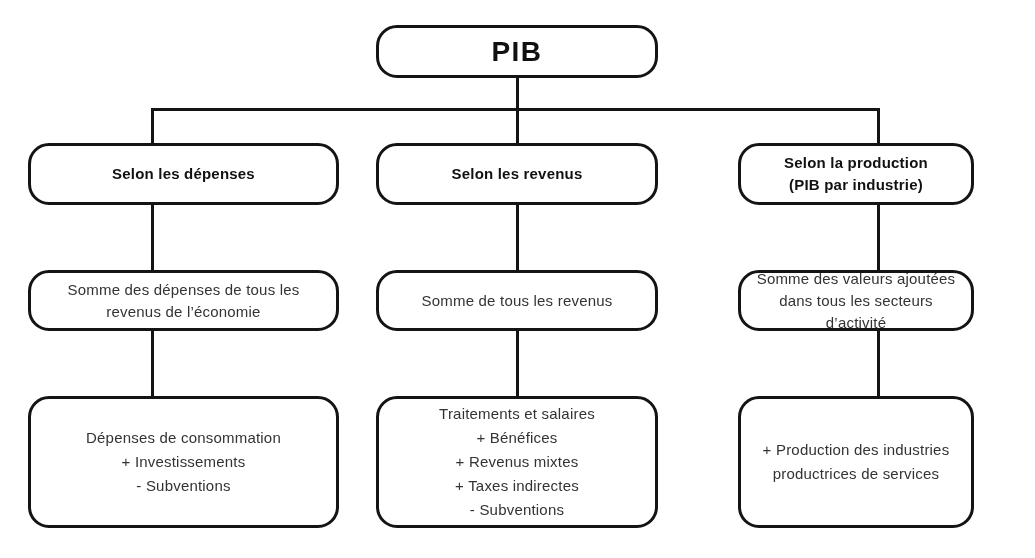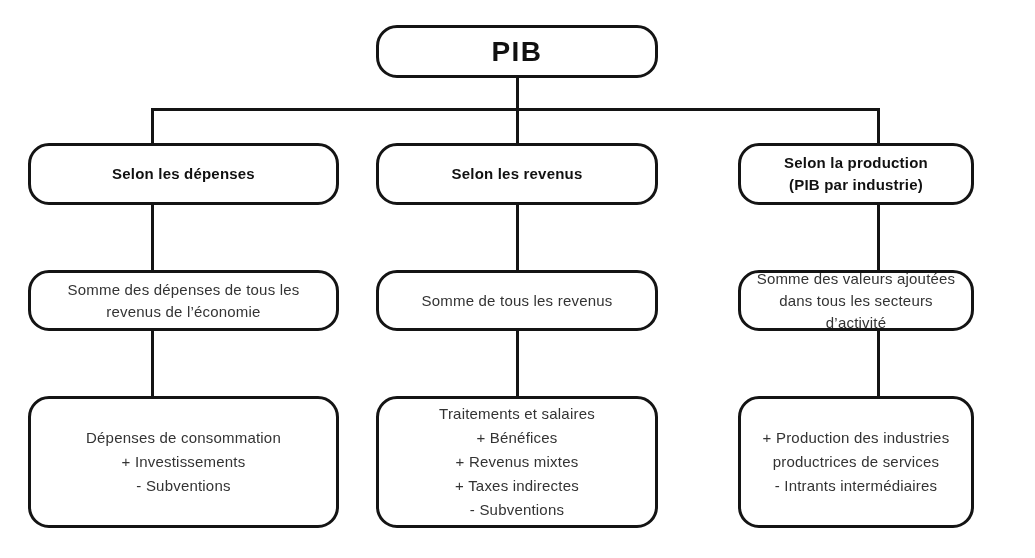--- a/index.html
+++ b/index.html
@@ -115,16 +115,15 @@
 
   <div class="box header col2">
     <span>Selon la production
 (PIB par industrie)</span>
   </div>
   <div class="box definition col2">
     <span>Somme des valeurs ajoutées dans tous les secteurs d’activité</span>
   </div>
   <div class="box components col2">
     <span class="comp-line">+ Production des industries productrices de services</span>
-    <span class="comp-line">- Intrants intermédiaires</span>
   </div>
 
 </div>
 
 </body></html>

